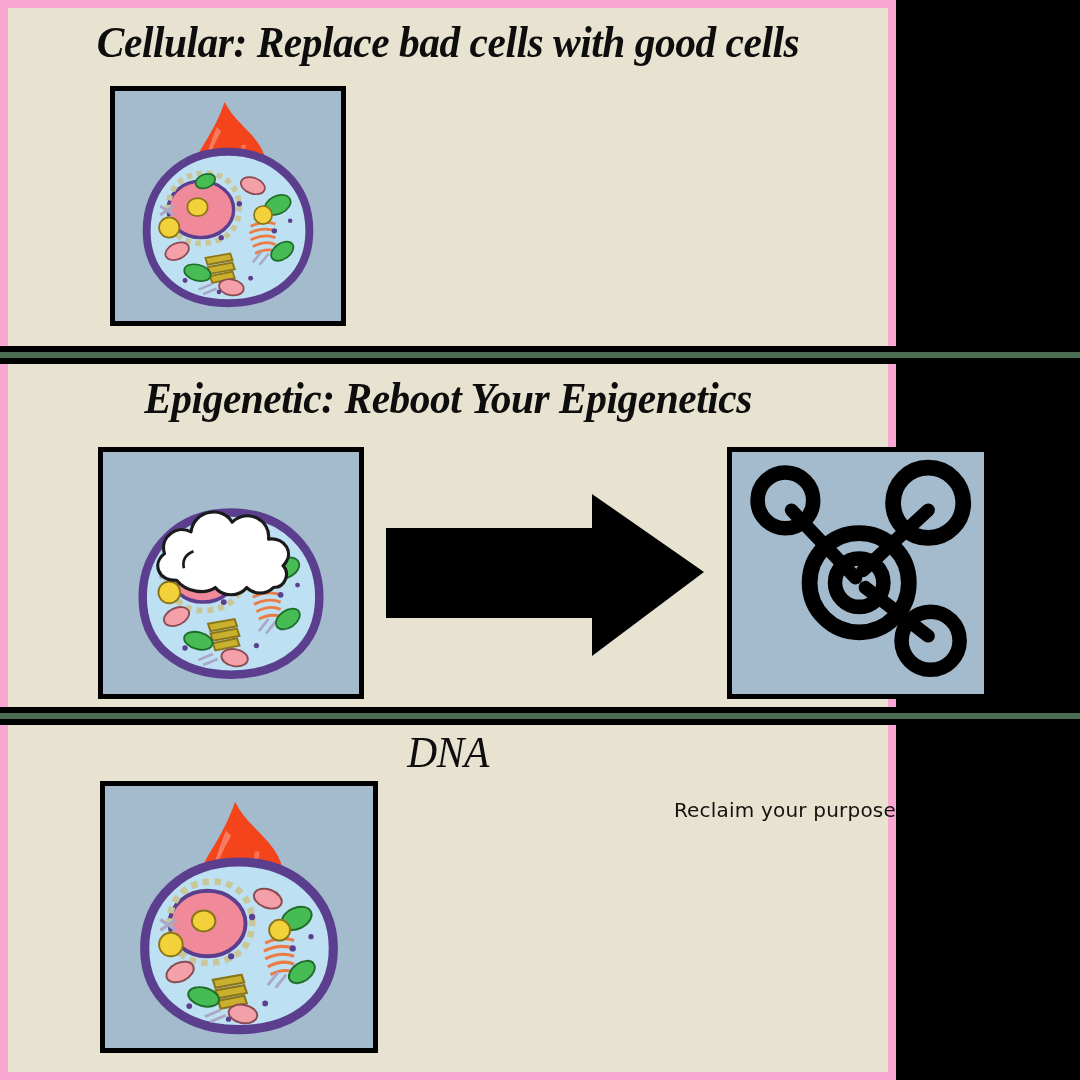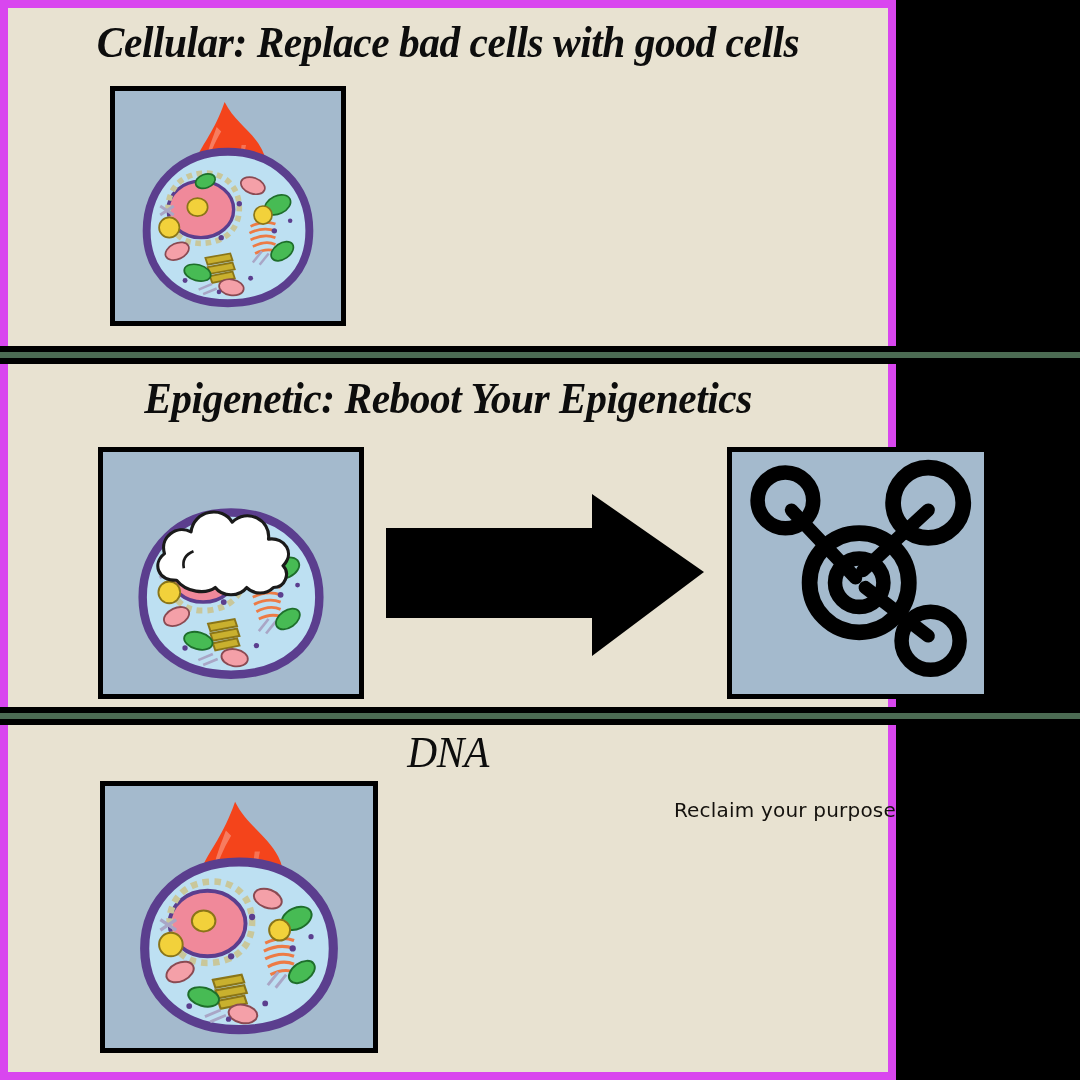--- a/index.html
+++ b/index.html
@@ -11,21 +11,21 @@
     width: 1080px;
     height: 1080px;
     overflow: hidden;
     font-family: "Liberation Sans", sans-serif;
   }
 
   #poster {
     position: relative;
     width: 896px;
     height: 1080px;
-    background: #d946ef;
+    background: #f9a8d4;
     box-sizing: border-box;
   }
 
   
   .panel {
     position: absolute;
     left: 8px;
     right: 8px;
     background: #E8E2D1;
     box-sizing: border-box;

